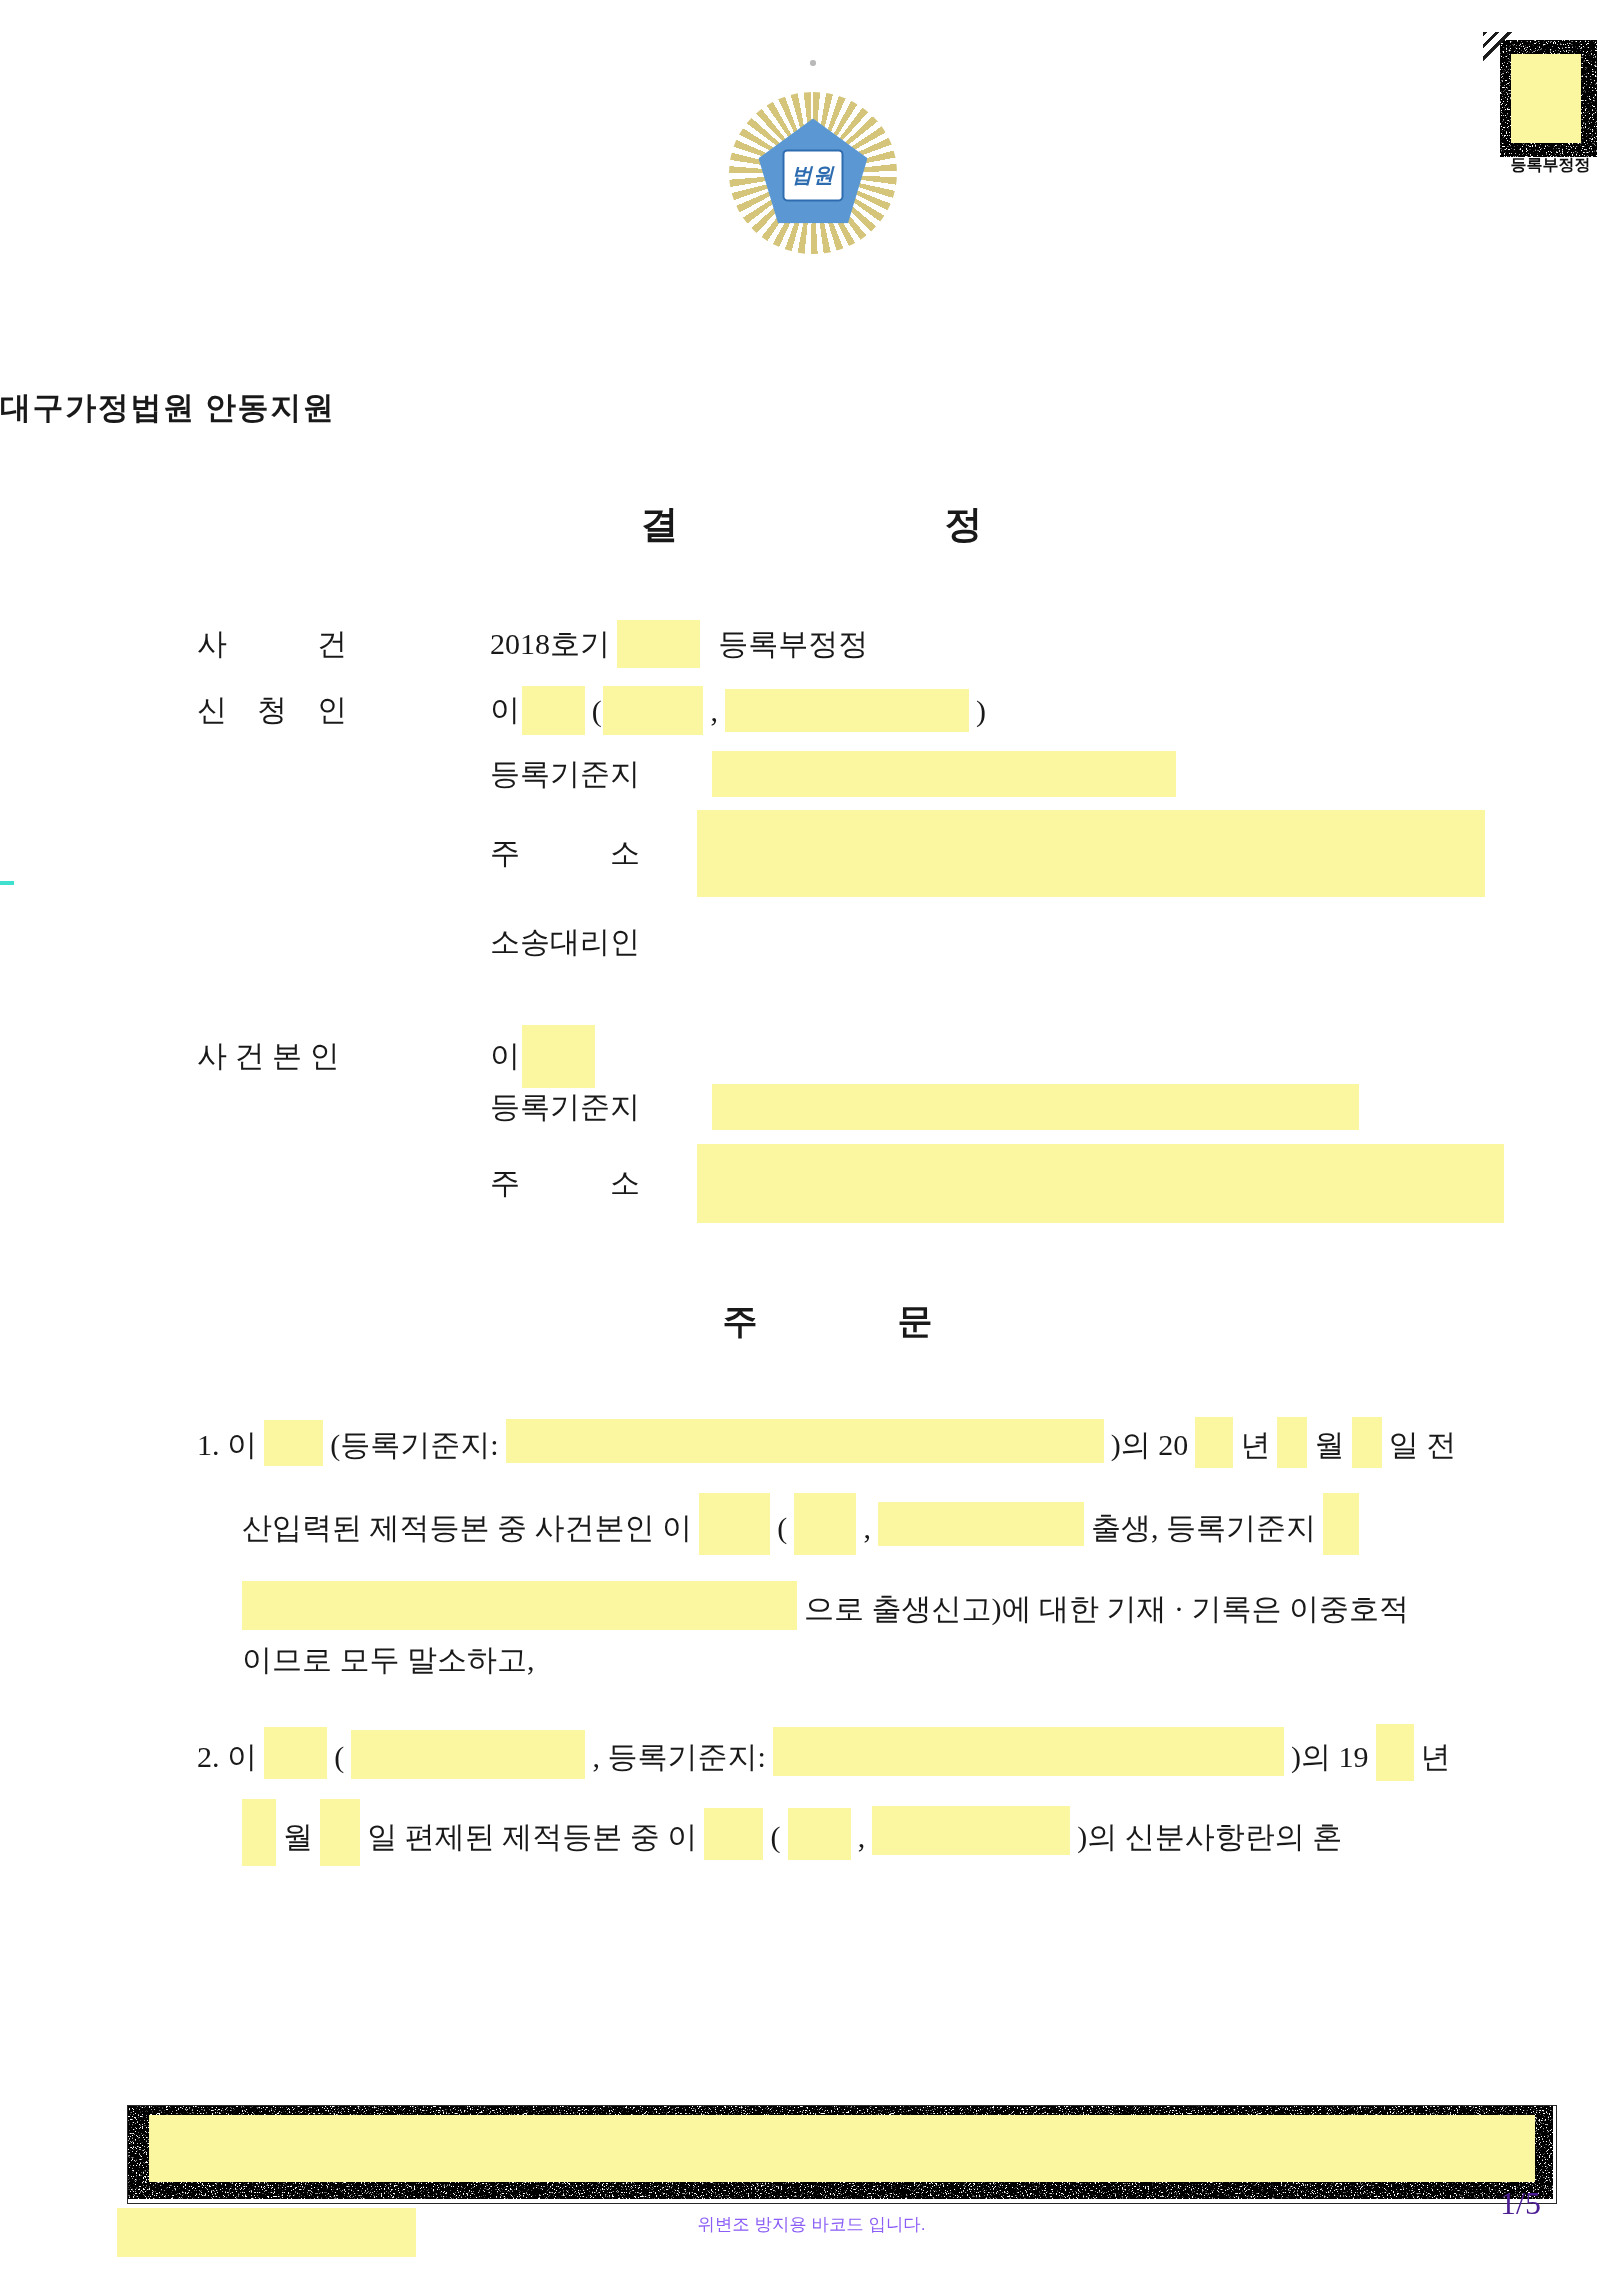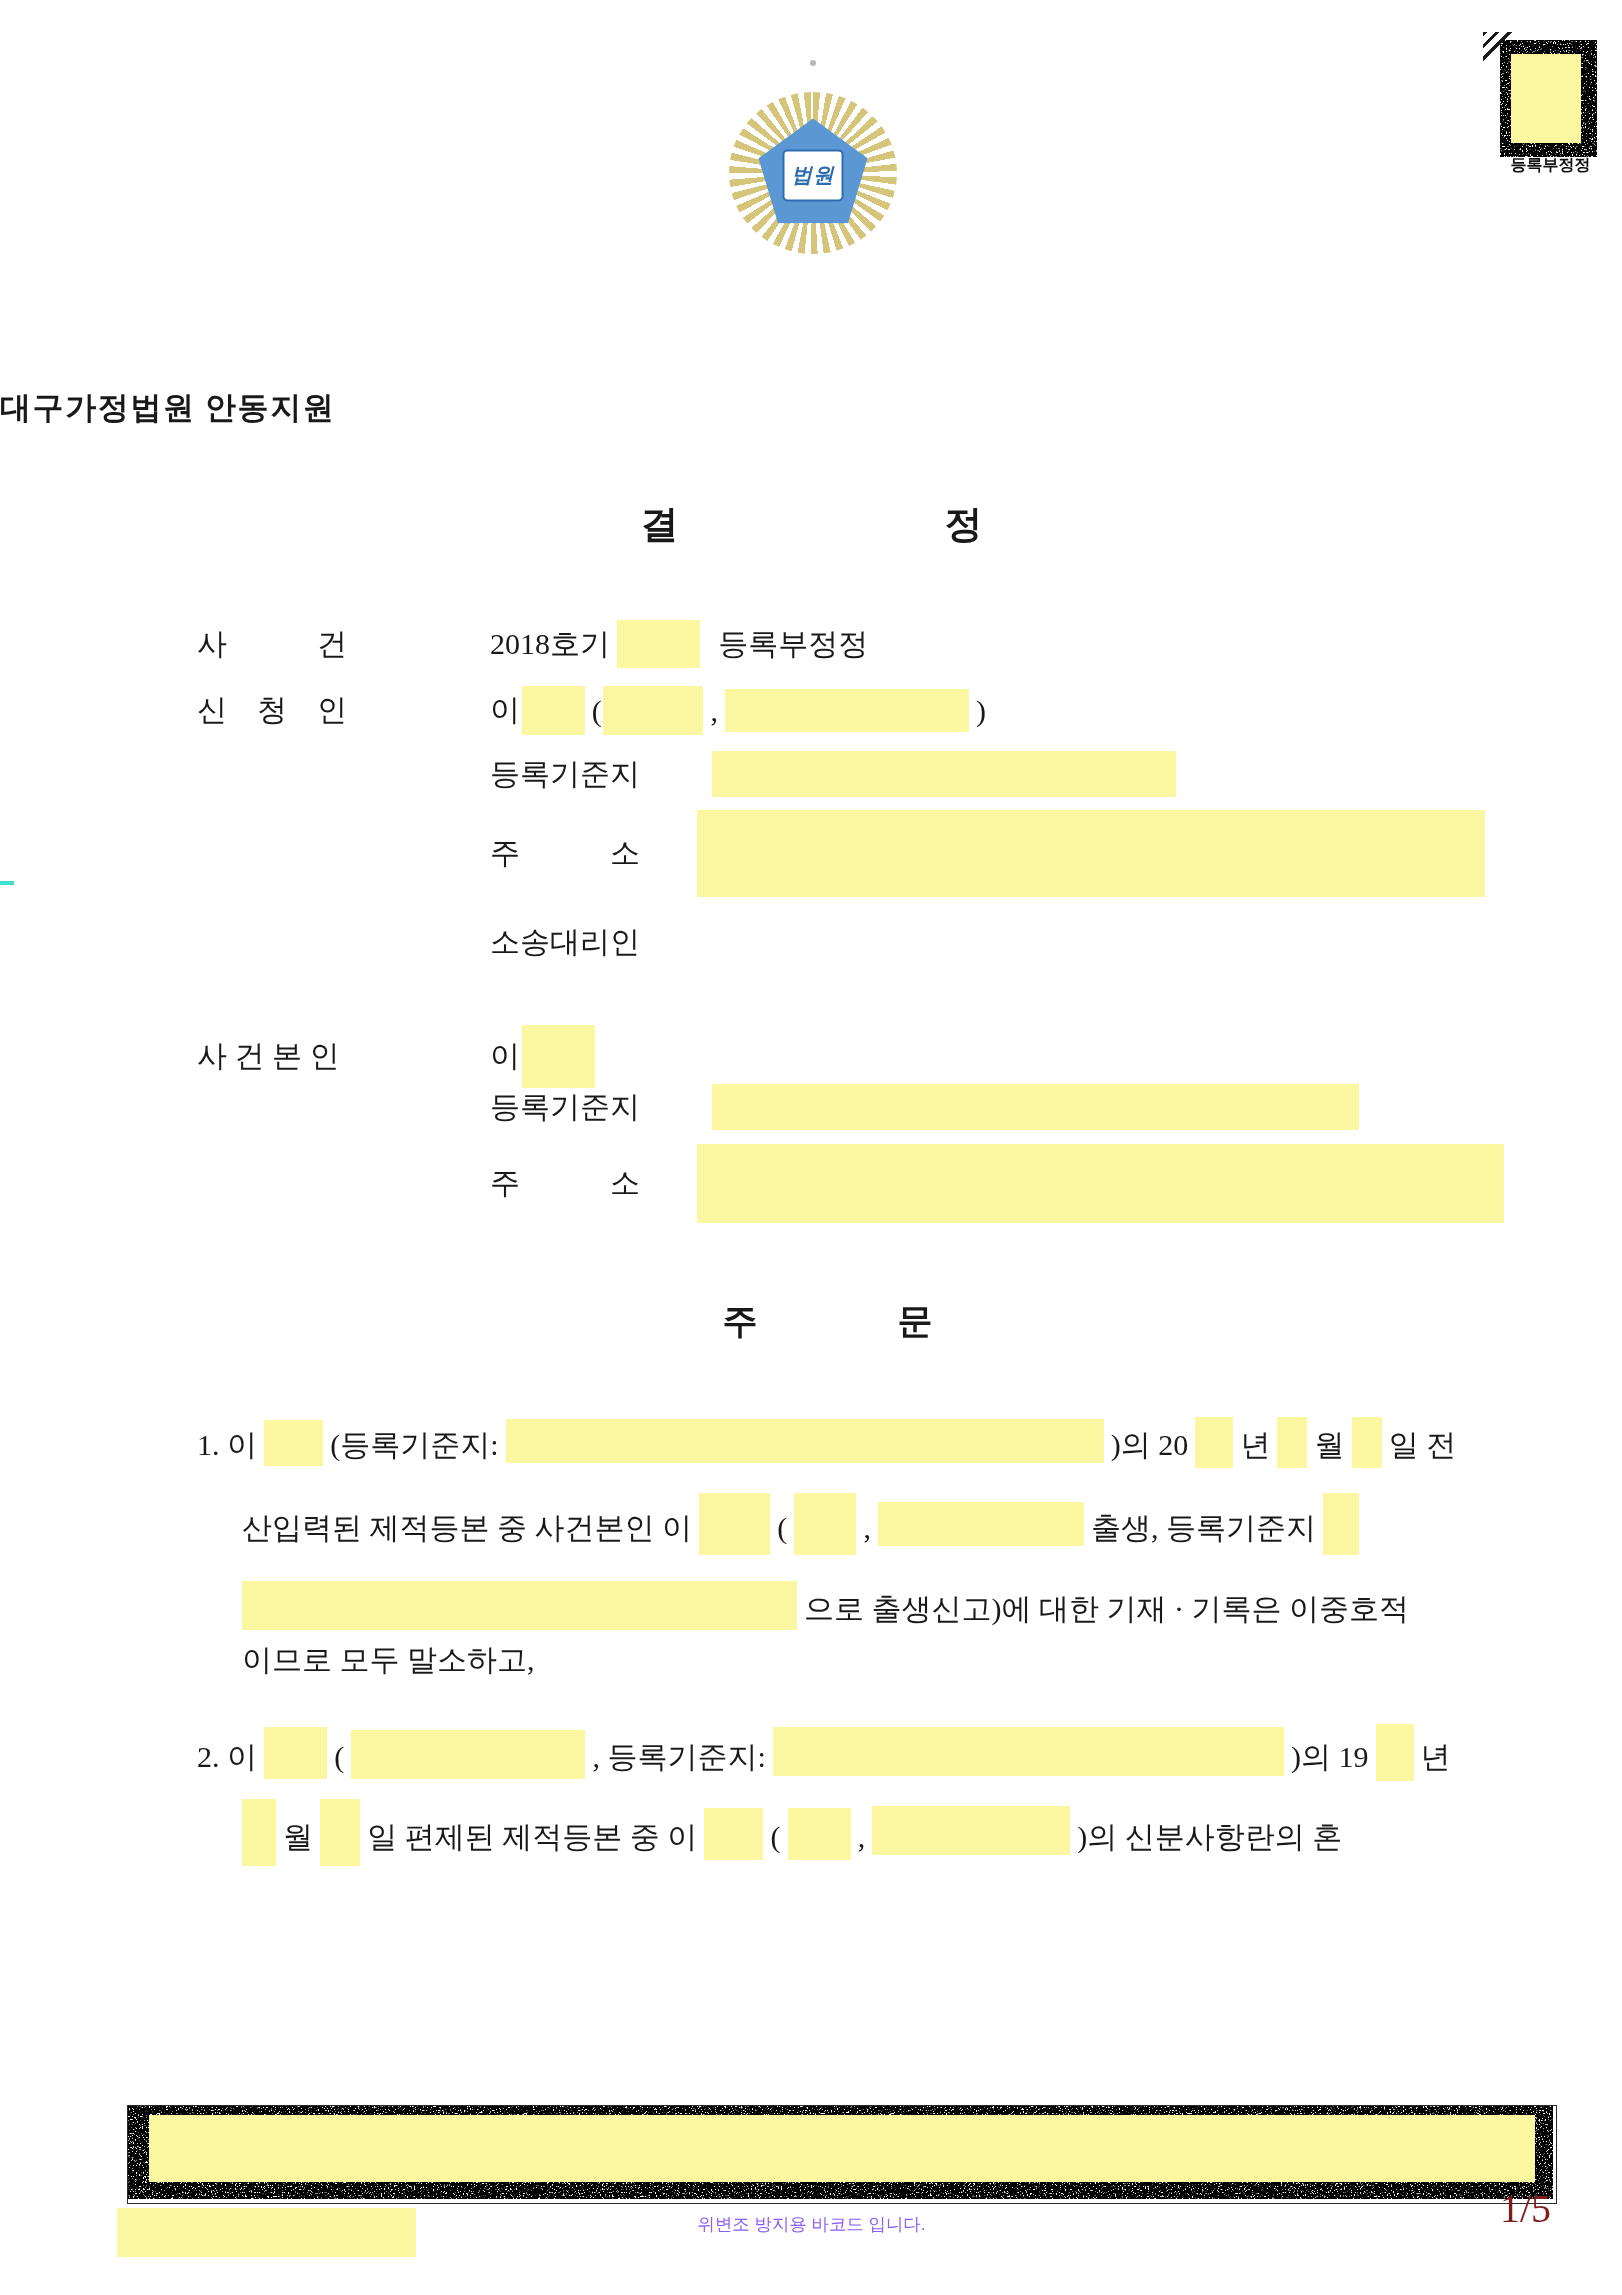--- a/index.html
+++ b/index.html
@@ -79,21 +79,21 @@
   .att-lines { line-height:38px; }
 
   
   .oline { position:absolute; font-size:30px; }
 
   
   .foot-cap {
     position:absolute; left:0; top:2212px; width:1623px; text-align:center;
     font-family:"Liberation Sans","DejaVu Sans",sans-serif; font-size:17.4px; color:#8b5cf6;
   }
-  .page-num { position:absolute; left:1500px; top:2185px; font-size:40px; color:#7f1d1d; }
+  .page-num { position:absolute; left:1500px; top:2185px; font-size:32px; color:#4c1d95; }
   .cyan-line { position:absolute; left:0; top:881px; width:14.3px; height:4px; background:var(--cyan,#3fe0d0); }
   .speck { position:absolute; left:810px; top:60px; width:5.5px; height:5.5px; border-radius:50%; background:#b9b9b9; }
 </style>
 </head>
 <body>
 
 <div class="page">
 
   <span class="speck"></span>
   <span class="cyan-line"></span>

